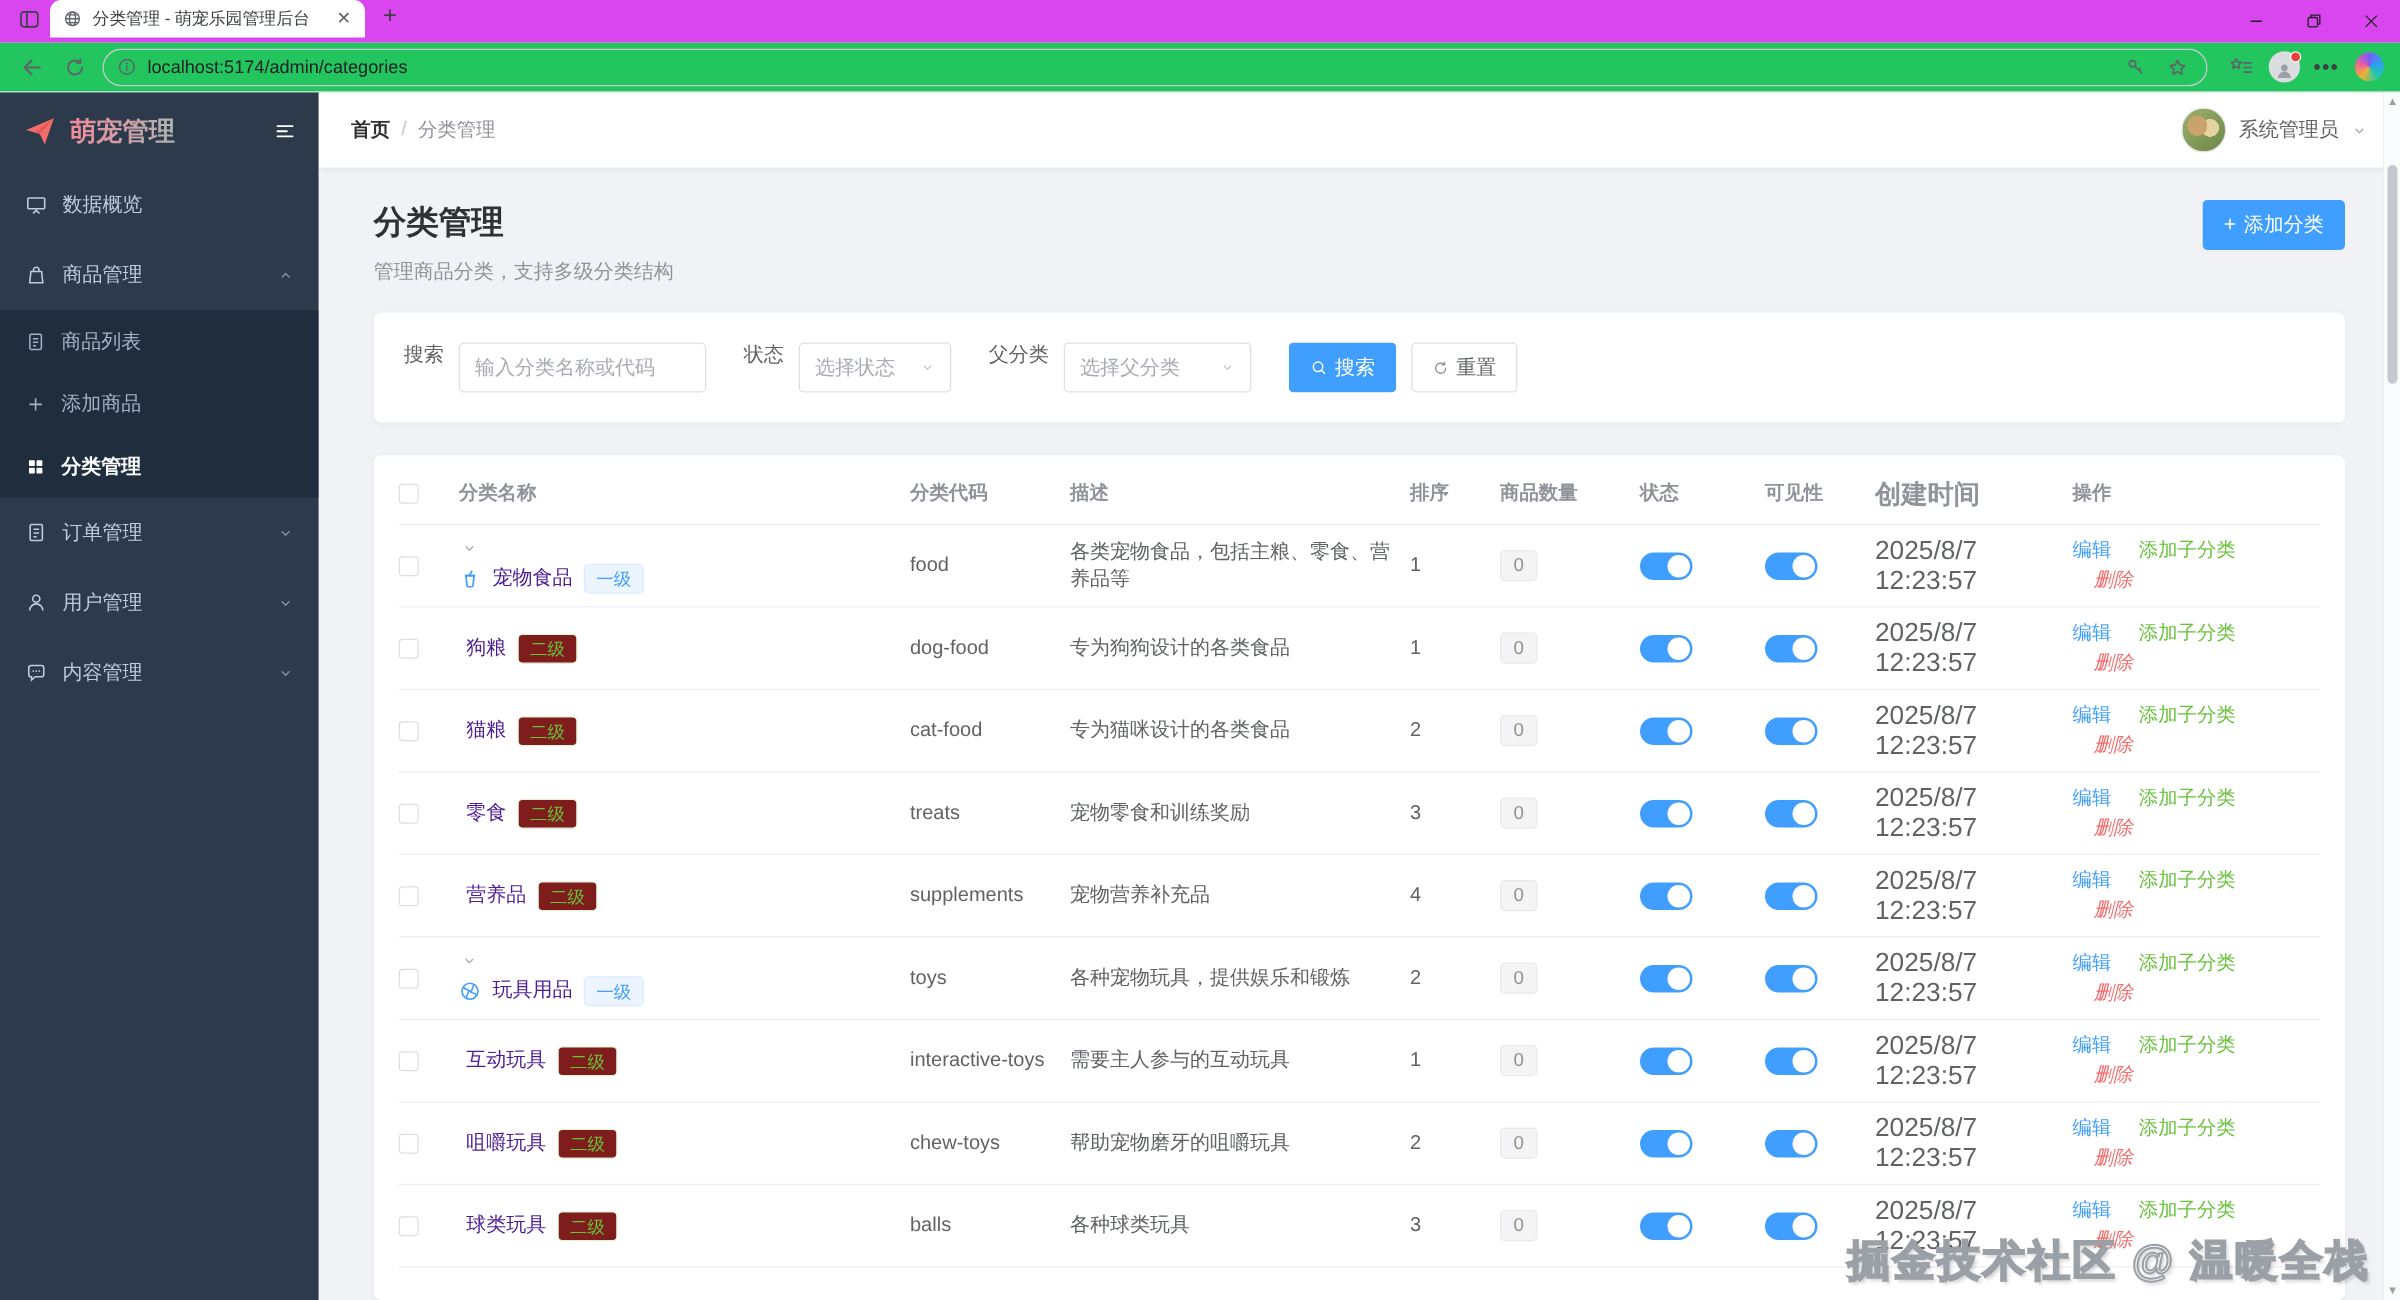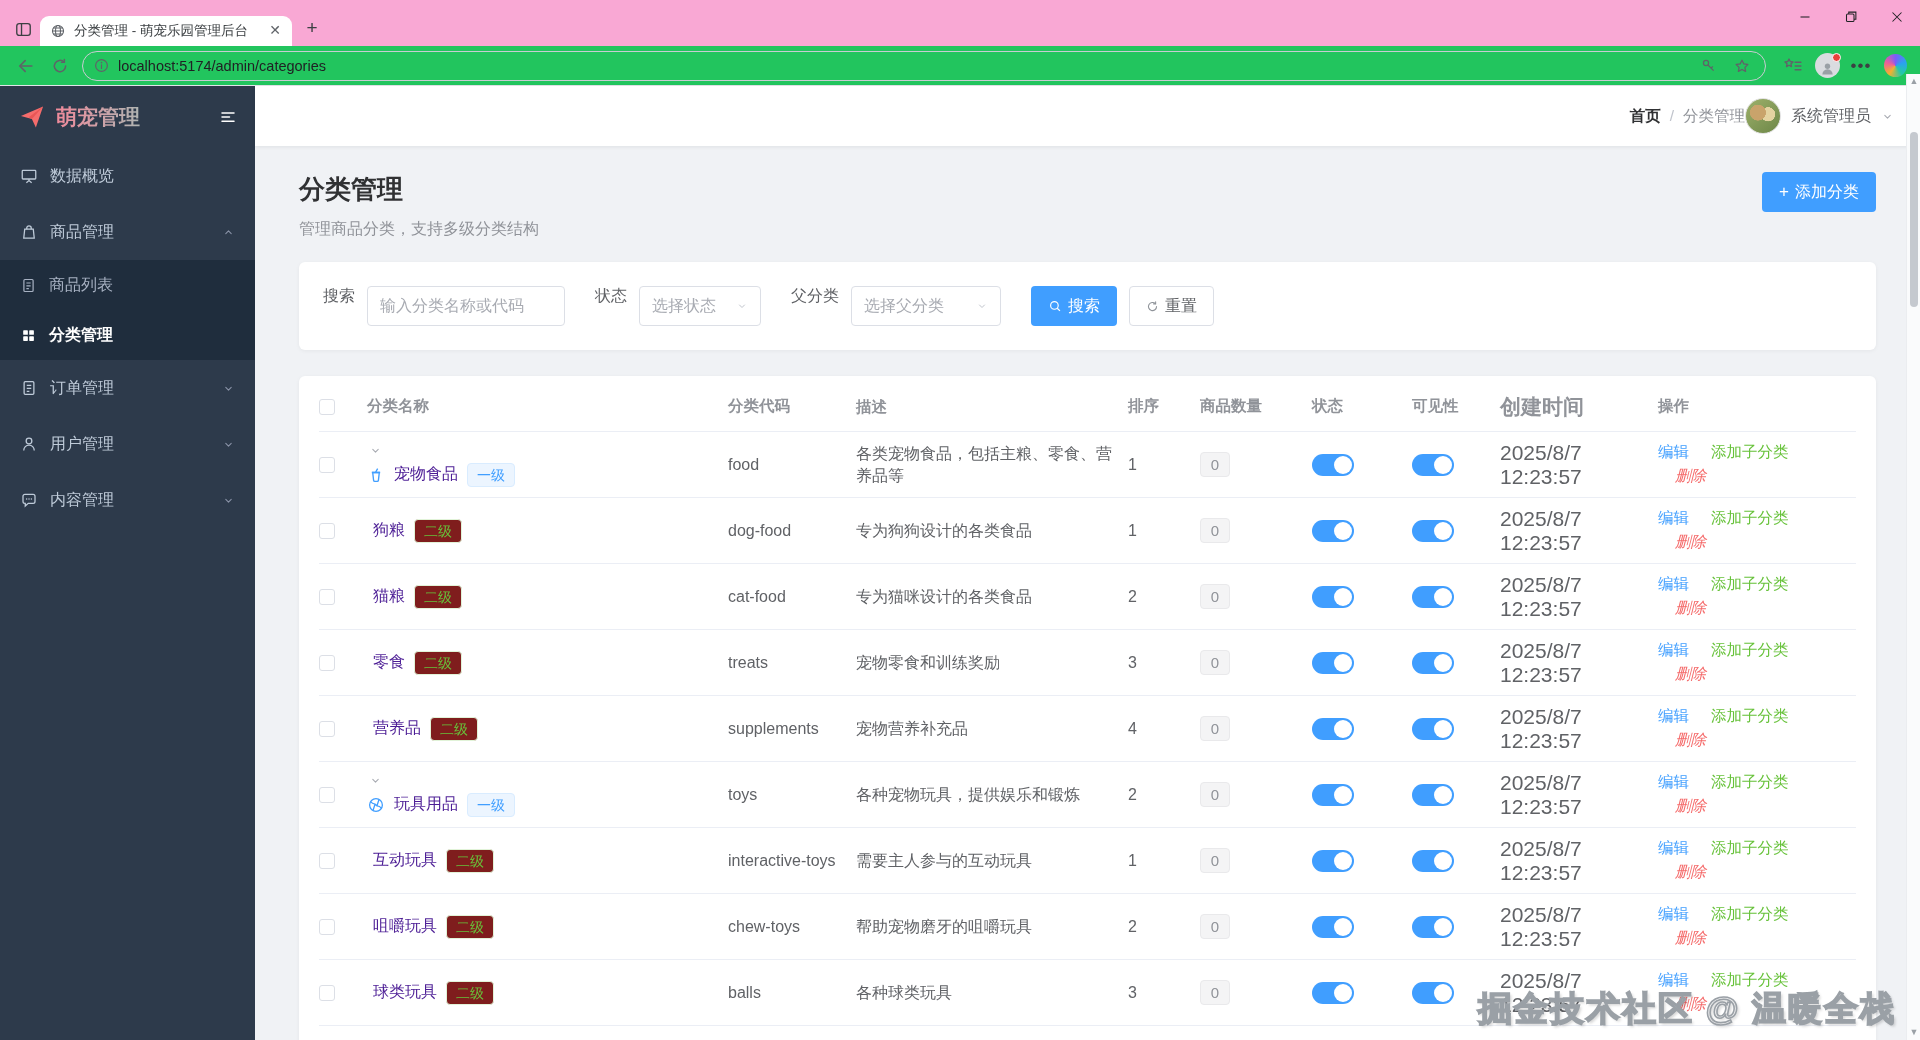--- a/index.html
+++ b/index.html
@@ -1,20 +1,20 @@
 <!DOCTYPE html>
 <html style="--primary: #409eff; --success: #67c23a; --danger: #f56c6c; --sidebar: #2d3a4b;"><head>
 <meta charset="utf-8">
 <style>
   * { margin:0; padding:0; box-sizing:border-box; }
   html,body { width:1920px; height:1040px; overflow:hidden; font-family:"Liberation Sans","DejaVu Sans",sans-serif; }
   body { background:#f0f2f5; }
 
   
-  .tabstrip { height:46px; background:#f9a8d4; display:flex; align-items:flex-end; position:relative; }
+  .tabstrip { height:34px; background:#d946ef; display:flex; align-items:flex-start; position:relative; }
   .ws-btn { width:30px; height:30px; margin:0 2px 2px 8px; display:flex; align-items:center; justify-content:center; color:#3c4043; }
   .tab { width:252px; height:30px; background:#fff; border-radius:9px 9px 0 0; display:flex; align-items:center; padding:0 8px 0 10px; gap:8px; }
   .tab-title { flex:1; font-size:13.5px; color:#3c4043; white-space:nowrap; overflow:hidden; }
   .tab-close { color:#5f6368; font-size:14px; width:18px; height:18px; line-height:17px; text-align:center; border-radius:50%; }
   .newtab-btn { width:28px; height:28px; margin:0 0 3px 6px; color:#3c4043; font-size:19px; line-height:26px; text-align:center; border-radius:50%; }
   .win-controls { position:absolute; right:0; top:0; height:34px; display:flex; }
   .win-btn { width:46px; height:34px; display:flex; align-items:center; justify-content:center; color:#202124; }
   .toolbar { height:40px; background:#22c55e; display:flex; align-items:center; padding:0 10px; border-bottom:1px solid #e1e4e8; }
   .nav-btn { width:32px; height:32px; display:flex; align-items:center; justify-content:center; color:#5f6368; margin-right:2px; }
   .omnibox { flex:1; height:30px; border:1px solid #c8ccd2; border-radius:16px; display:flex; align-items:center; padding:0 10px; margin:0 8px 0 4px; gap:8px; color:#5f6368; }
@@ -35,21 +35,21 @@
   .menu { flex:1; }
   .menu-item { height:56px; display:flex; align-items:center; padding:0 20px; font-size:16px; gap:12px; cursor:pointer; }
   .menu-item .lbl { flex:1; }
   .submenu { background:#1f2d3d; }
   .submenu .menu-item { height:50px; padding-left:20px; color:#a7b1c2; }
   .menu-item.active { color:#fff; font-weight:bold; }
   .chev { color:#8a93a8; }
   .mi-ic { color:inherit; }
 
   .main { flex:1; display:flex; flex-direction:column; min-width:0; }
-  .app-header { height:60px; background:#fff; display:flex; align-items:center; justify-content:flex-end; padding:0 26px; box-shadow:0 1px 4px rgba(0,21,41,.08); position:relative; z-index:5; }
+  .app-header { height:60px; background:#fff; display:flex; align-items:center; justify-content:space-between; padding:0 26px; box-shadow:0 1px 4px rgba(0,21,41,.08); position:relative; z-index:5; }
   .crumb { display:flex; align-items:center; font-size:15.5px; }
   .crumb-home { color:#303133; font-weight:bold; }
   .crumb-sep { color:#c0c4cc; margin:0 9px; }
   .crumb-cur { color:#909399; }
   .user-box { display:flex; align-items:center; gap:10px; }
   .user-av { width:36px; height:36px; border-radius:50%; background:radial-gradient(circle at 35% 40%,#c9a36b 0 26%,transparent 27%),radial-gradient(circle at 65% 45%,#e4d3a1 0 24%,transparent 25%),linear-gradient(140deg,#9db06a,#6d8748); border:1px solid #e2e2e2; }
   .user-name { font-size:16px; color:#606266; }
 
   .content { flex:1; background:#f0f2f5; padding:26px 44px 0; overflow:hidden; }
   .page-head { display:flex; justify-content:space-between; align-items:flex-start; }
@@ -386,20 +386,28 @@
       </div>
       <div class="submenu">
         <div class="menu-item">
           <span class="mi-ic">
               <svg width="17" height="17">
                 <use href="#i-doclist"></use>
               </svg>
             </span>
           <span class="lbl">商品列表</span>
         </div>
+        <div class="menu-item">
+          <span class="mi-ic">
+              <svg width="17" height="17">
+                <use href="#i-plus"></use>
+              </svg>
+            </span>
+          <span class="lbl">添加商品</span>
+        </div>
         <div class="menu-item active">
           <span class="mi-ic">
               <svg width="17" height="17">
                 <use href="#i-grid"></use>
               </svg>
             </span>
           <span class="lbl">分类管理</span>
         </div>
       </div>
       <div class="menu-item">

